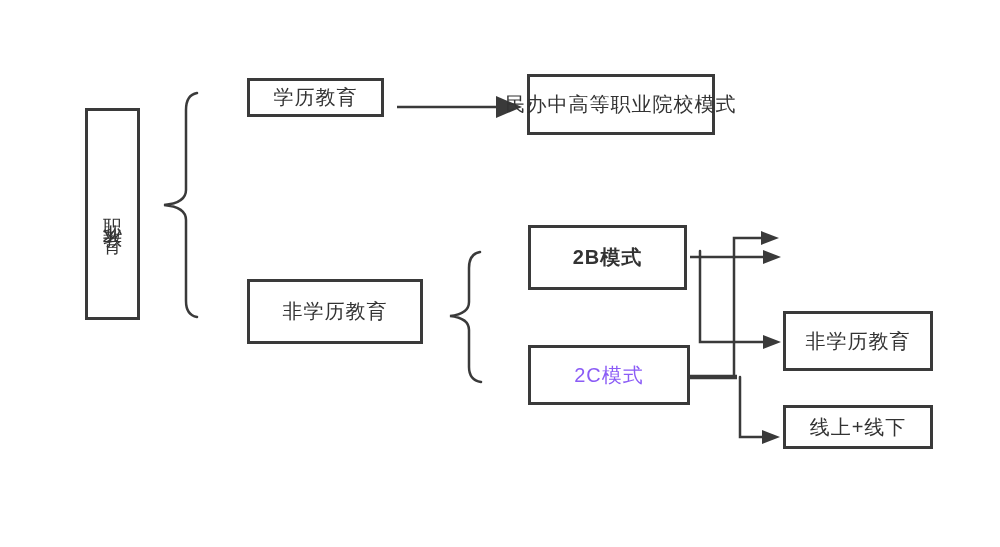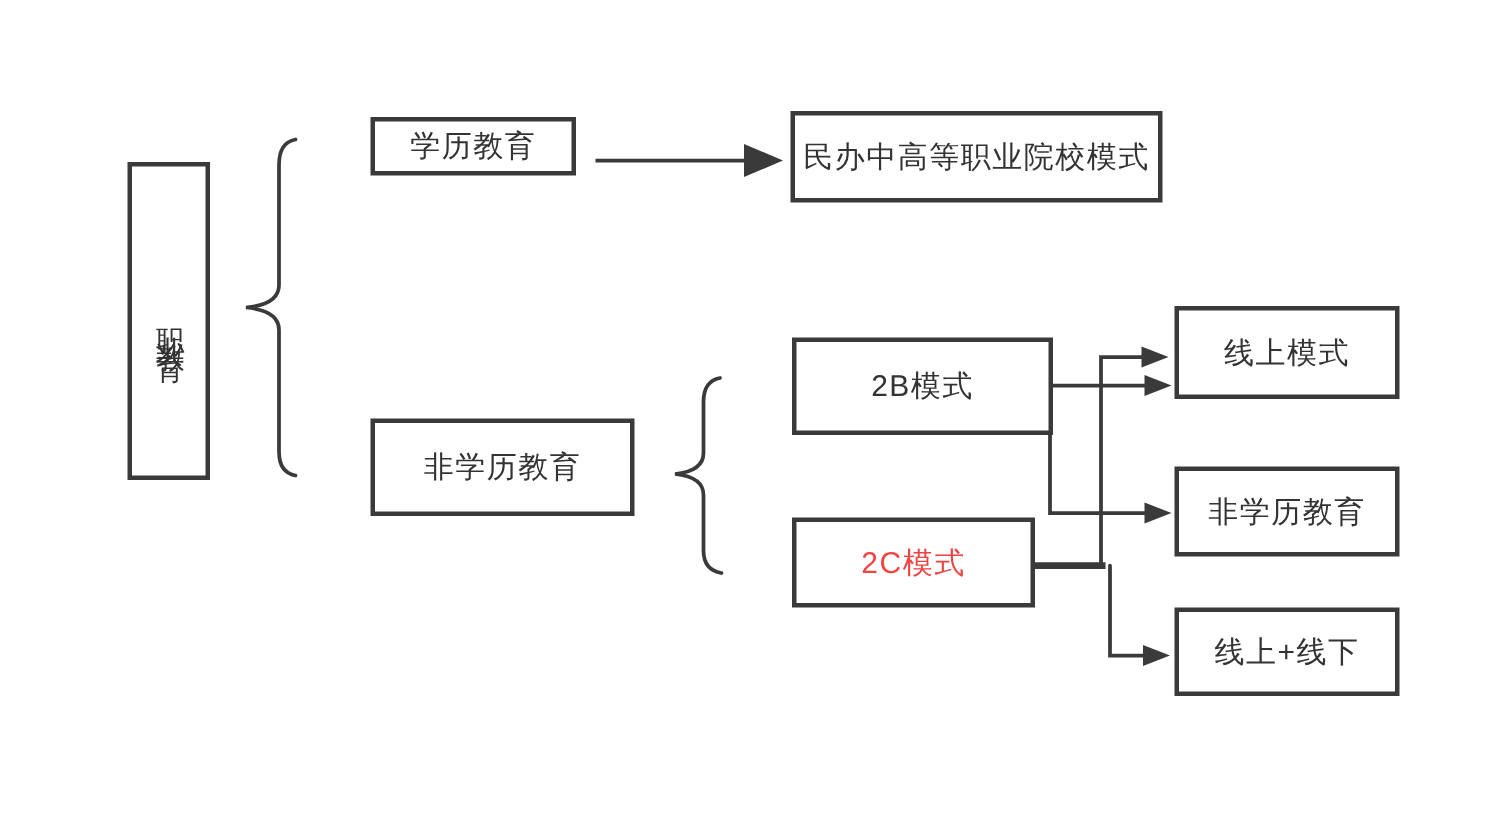--- a/index.html
+++ b/index.html
@@ -21,21 +21,21 @@
     font-size:20px;
     letter-spacing:1px;
     white-space:nowrap;
   }
   .node.vertical{
     writing-mode:vertical-rl;
     text-orientation:upright;
     letter-spacing:5px;
     font-size:19px;
   }
-  .node.highlight{color:#ef4444;}
+  .node.highlight{color:#8b5cf6;}
   .stroke{fill:none;stroke:#3a3a3a;stroke-width:2.5;stroke-linecap:round;}
   .stroke.thick{stroke-width:4.5;stroke-linecap:butt;}
   .stroke.square{stroke-linecap:butt;}
   .head{fill:#3a3a3a;stroke:none;}
 </style>
 </head>
 <body>
 
 <div id="canvas">
 
@@ -70,27 +70,26 @@
     <g>
       <path class="stroke" d="M740,377 L740,437 L762,437"></path>
       <polygon class="head" points="780,437 762,430 762,444"></polygon>
     </g>
   </svg>
 
   <div class="node vertical" style="left:85px;top:108px;width:55px;height:212px;">职业教育</div>
 
   <div class="node" style="left:247px;top:78px;width:137px;height:39px;">学历教育</div>
 
-  <div class="node" style="left:527px;top:74px;width:248px;height:61px;">民办中高等职业院校模式</div>
+  <div class="node" style="left:527px;top:74px;width:188px;height:61px;">民办中高等职业院校模式</div>
 
   <div class="node" style="left:247px;top:279px;width:176px;height:65px;">非学历教育</div>
 
-  <div class="node" style="left:528px;top:225px;width:174px;height:65px;">2B模式</div>
+  <div class="node" style="left:528px;top:225px;width:159px;height:65px;font-weight:bold;">2B模式</div>
 
   <div class="node highlight" style="left:528px;top:345px;width:162px;height:60px;">2C模式</div>
 
-  <div class="node" style="left:783px;top:204px;width:150px;height:62px;">线上模式</div>
 
   <div class="node" style="left:783px;top:311px;width:150px;height:60px;">非学历教育</div>
 
-  <div class="node" style="left:783px;top:405px;width:150px;height:59px;">线上+线下</div>
+  <div class="node" style="left:783px;top:405px;width:150px;height:44px;">线上+线下</div>
 
 </div>
 
 </body></html>

